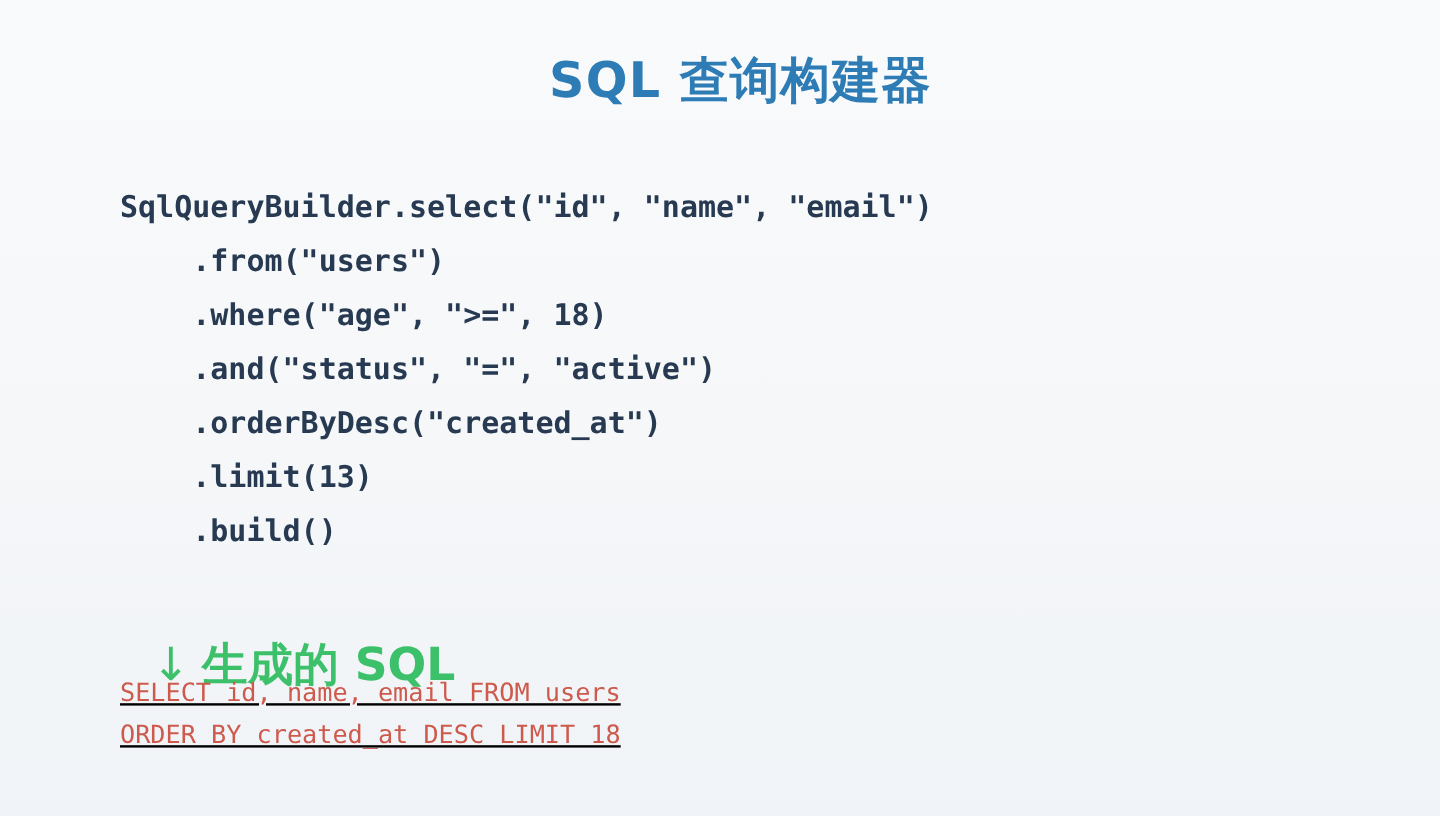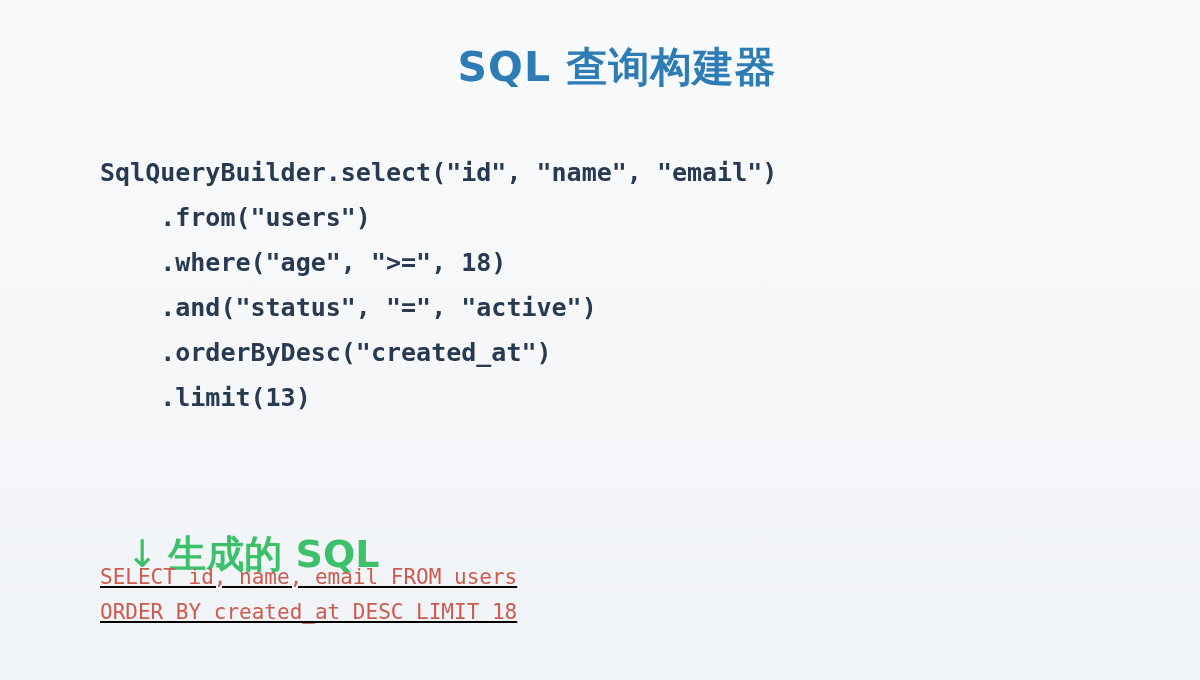--- a/index.html
+++ b/index.html
@@ -74,20 +74,21 @@
 
 <h1 class="page-title">SQL 查询构建器</h1>
 
 <div class="code-block">
   <div class="code-line">SqlQueryBuilder.select("id", "name", "email")</div>
   <div class="code-line">    .from("users")</div>
   <div class="code-line">    .where("age", "&gt;=", 18)</div>
   <div class="code-line">    .and("status", "=", "active")</div>
   <div class="code-line">    .orderByDesc("created_at")</div>
   <div class="code-line">    .limit(13)</div>
+  <div class="code-line">    .build()</div>
 </div>
 
 <h2 class="section-heading" id="sql-heading">
   <span class="arrow">↓</span><span>生成的 SQL</span>
 </h2>
 
 <div class="sql-block">
   <div class="sql-line">SELECT id, name, email FROM users</div>
   <div class="sql-line">ORDER BY created_at DESC LIMIT 18</div>
 </div>

